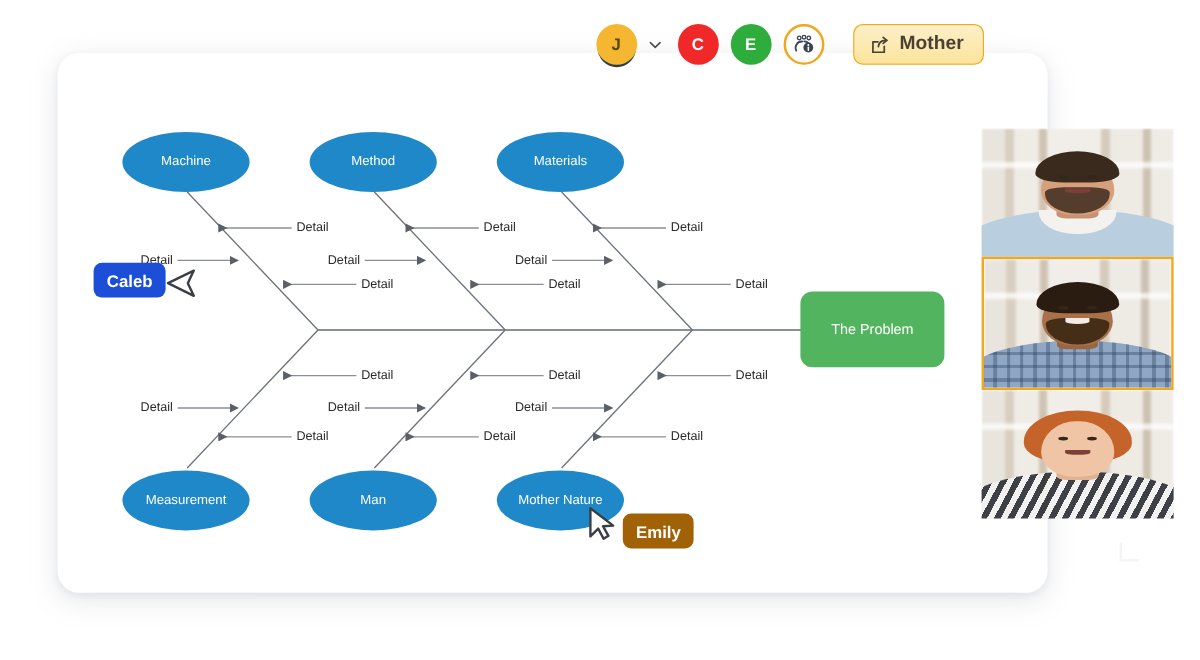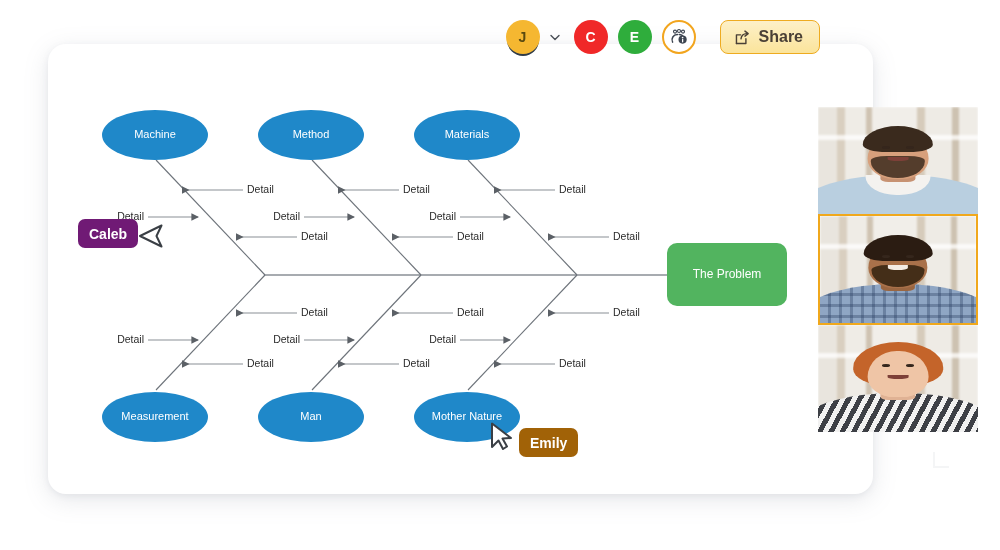--- a/index.html
+++ b/index.html
@@ -464,26 +464,26 @@
 
   <button id="share-button">
     <span>
       <svg width="17" height="17" viewBox="0 0 18 18">
         <path d="M2.6 15.4 V6.2 H7.0" fill="none" stroke="#4a4036" stroke-width="1.5" stroke-linecap="round" stroke-linejoin="round"></path>
         <path d="M2.6 15.4 H12.6 V10.2" fill="none" stroke="#4a4036" stroke-width="1.5" stroke-linecap="round" stroke-linejoin="round"></path>
         <path d="M7.4 10.4 C7.9 6.6 10.2 5.0 13.4 4.9" fill="none" stroke="#4a4036" stroke-width="1.5" stroke-linecap="round" stroke-linejoin="round"></path>
         <path d="M11.6 2.2 L15.0 4.9 L11.6 7.6" fill="none" stroke="#4a4036" stroke-width="1.5" stroke-linecap="round" stroke-linejoin="round"></path>
       </svg>
     </span>
-    <span>Share</span>
+    <span>Mother</span>
   </button>
 </div>
 
 <div class="cursor-group" id="cursor-caleb">
-  <div class="cursor-chip" id="cursor-caleb-chip" style="background: #701a75;">Caleb</div>
+  <div class="cursor-chip" id="cursor-caleb-chip" style="background: #1d4ed8;">Caleb</div>
   <div class="cursor-arrow" id="cursor-caleb-arrow">
     <svg width="26" height="30" viewBox="0 0 26 30">
       <path d="M23.5 4.5 L2.0 15.0 L23.5 25.5 L18.5 15.0 Z" fill="#ffffff" stroke="#3a3f45" stroke-width="2" stroke-linejoin="round"></path>
     </svg>
   </div>
 </div>
 
 <div class="cursor-group" id="cursor-emily">
   <div class="cursor-arrow" id="cursor-emily-arrow">
     <svg width="26" height="32" viewBox="0 0 26 32">

